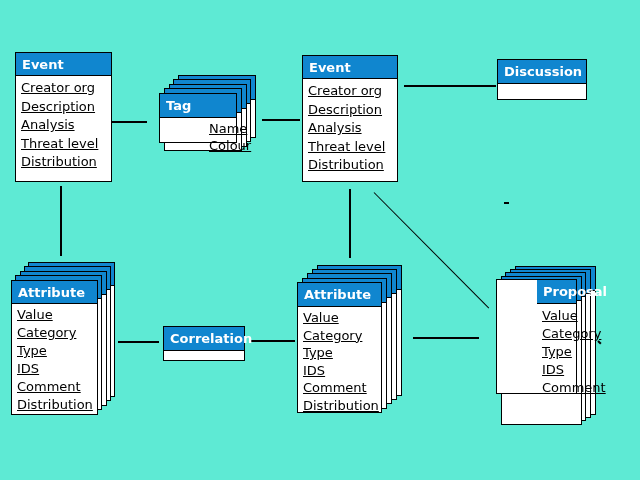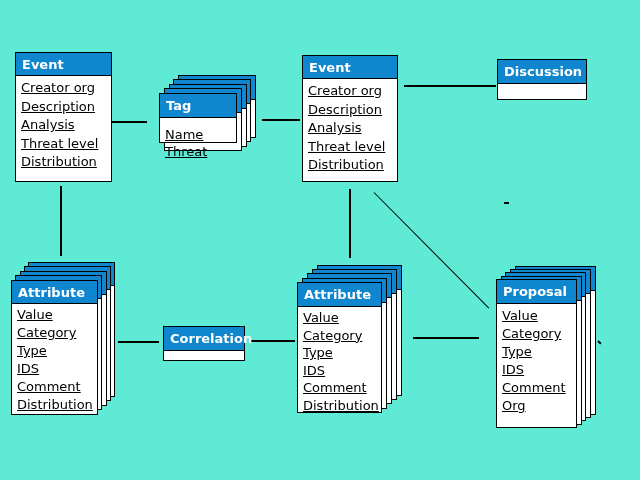--- a/index.html
+++ b/index.html
@@ -82,23 +82,23 @@
       <div class="layer-hdr" style="height:24px;"></div>
     </div>
   <div class="layer" style="left:169px; top:84px; width:78px; height:63px;">
       <div class="layer-hdr" style="height:24px;"></div>
     </div>
   <div class="layer" style="left:164px; top:88px; width:78px; height:63px;">
       <div class="layer-hdr" style="height:24px;"></div>
     </div>
   <div class="entity" style="left:159px; top:93px; width:78px; height:50px;">
     <div class="hdr" style="height:24px;">Tag</div>
-    <div class="body" style="padding-top:8px;">
+    <div class="body" style="padding-top:2px;margin-left:44px;">
       <div class="row" style="line-height:17px;">Name</div>
-      <div class="row" style="line-height:17px;">Threat</div>
+      <div class="row" style="line-height:17px;">Colour</div>
     </div>
   </div>
 
   <div class="entity" style="left:302px; top:55px; width:96px; height:127px;">
     <div class="hdr" style="height:23px;">Event</div>
     <div class="body">
       <div class="row">Creator org</div>
       <div class="row">Description</div>
       <div class="row">Analysis</div>
       <div class="row">Threat level</div>
@@ -167,25 +167,24 @@
     </div>
   <div class="layer" style="left:510px; top:269px; width:81px; height:149px;">
       <div class="layer-hdr" style="height:24px;"></div>
     </div>
   <div class="layer" style="left:505px; top:272px; width:81px; height:149px;">
       <div class="layer-hdr" style="height:24px;"></div>
     </div>
   <div class="layer" style="left:501px; top:276px; width:81px; height:149px;">
       <div class="layer-hdr" style="height:24px;"></div>
     </div>
-  <div class="entity" style="left:496px; top:279px; width:81px; height:149px;">
+  <div class="entity" style="left:496px; top:279px; width:81px; height:115px;padding-left:40px;">
     <div class="hdr" style="height:24px;">Proposal</div>
     <div class="body" style="padding-top:3px;">
       <div class="row" style="line-height:18px;">Value</div>
       <div class="row" style="line-height:18px;">Category</div>
       <div class="row" style="line-height:18px;">Type</div>
       <div class="row" style="line-height:18px;">IDS</div>
       <div class="row" style="line-height:18px;">Comment</div>
-      <div class="row" style="line-height:18px;">Org</div>
     </div>
   </div>
 
 </div>
 
 </body></html>

